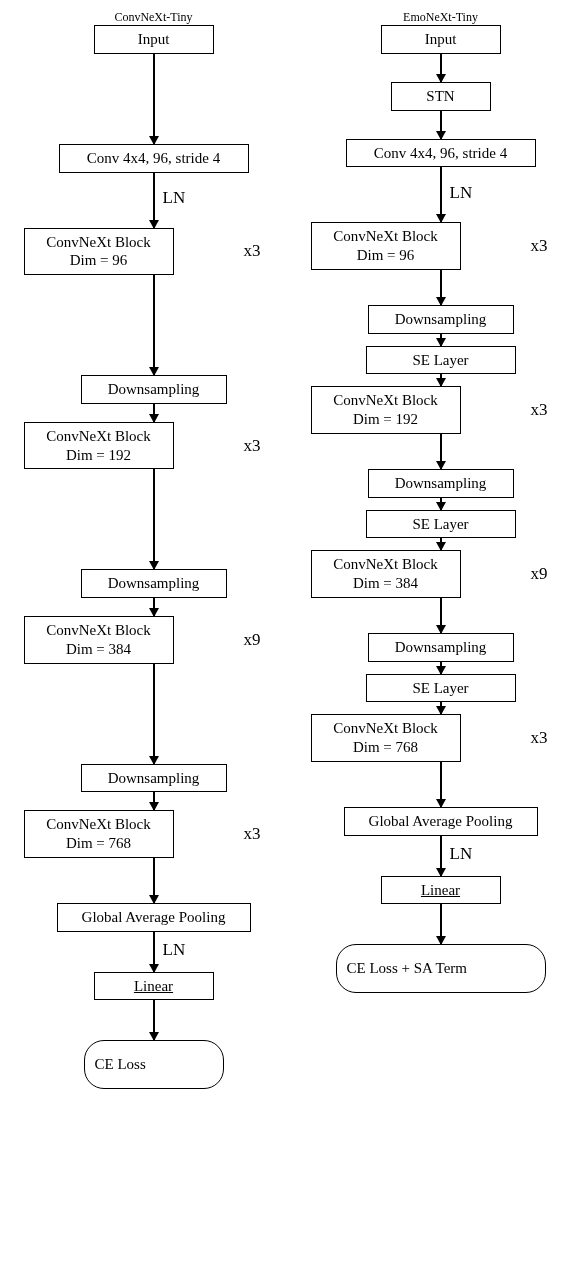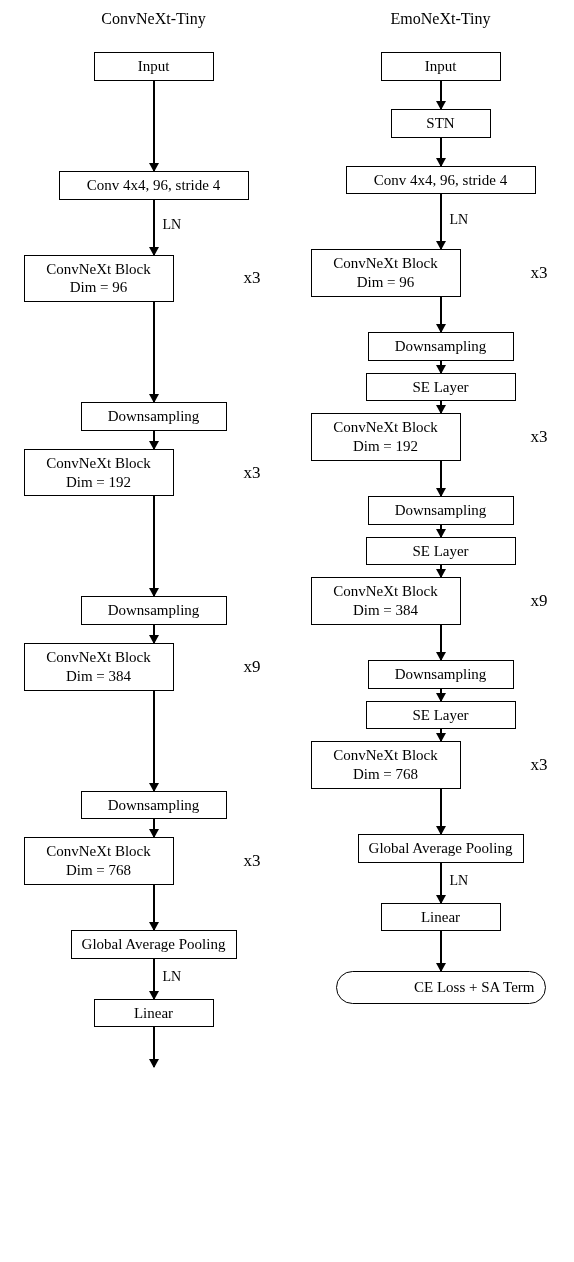--- a/index.html
+++ b/index.html
@@ -15,45 +15,45 @@
     justify-content: space-around;
     width: 574px;
   }
   .col {
     width: 260px;
     display: flex;
     flex-direction: column;
     align-items: center;
   }
   .title {
-    font-size: 16px;
-    margin-bottom: 24px;
+    font-size: 12px;
+    margin-bottom: 0;
     text-align: left;
   }
   .node {
     border: 1.5px solid #000;
     text-align: center;
     padding: 4px 6px;
     background: #fff;
     line-height: 1.25;
     box-sizing: border-box;
   }
   .w-input   { width: 120px; }
   .w-stn     { width: 100px; text-align: center; }
   .w-conv    { width: 190px; }
   .w-block   { width: 150px; }
   .w-down    { width: 146px; }
   .w-se      { width: 150px; font-family: Liberation Serif, serif; }
-  .w-gap     { width: 166px; }
-  .w-linear  { width: 120px; }
+  .w-gap     { width: 194px; }
+  .w-linear  { width: 120px; text-decoration: underline; }
   .terminal {
     border: 1.5px solid #000;
     border-radius: 20px;
-    padding: 7px 10px;
-    text-align: right;
+    padding: 15px 10px;
+    text-align: left;
     box-sizing: border-box;
   }
   .w-term-sm { width: 140px; }
   .w-term-lg { width: 210px; }
   .edge {
     position: relative;
     width: 2px;
     background: #000;
     margin: 0;
   }
@@ -66,21 +66,21 @@
     width: 0; height: 0;
     border-left: 5px solid transparent;
     border-right: 5px solid transparent;
     border-top: 9px solid #000;
   }
   .edge .label {
     position: absolute;
     left: 10px;
     top: 50%;
     transform: translateY(-60%);
-    font-size: 14px;
+    font-size: 17px;
     white-space: nowrap;
   }
   .row {
     position: relative;
     display: flex;
     align-items: center;
     justify-content: flex-start;
     width: 100%;
   }
   .mult {
@@ -141,20 +141,21 @@
     <div class="edge" style="height:45px"></div>
 
     <div class="node w-gap">Global Average Pooling</div>
     <div class="edge" style="height:40px">
       <span class="label">LN</span>
     </div>
 
     <div class="node w-linear">Linear</div>
     <div class="edge" style="height:40px"></div>
 
+    <div class="terminal w-term-sm">CE Loss</div>
   </div>
 
   <div class="col">
     <div class="title">EmoNeXt-Tiny</div>
 
     <div class="node w-input">Input</div>
     <div class="edge" style="height:28px"></div>
 
     <div class="node w-stn">STN</div>
     <div class="edge" style="height:28px"></div>

